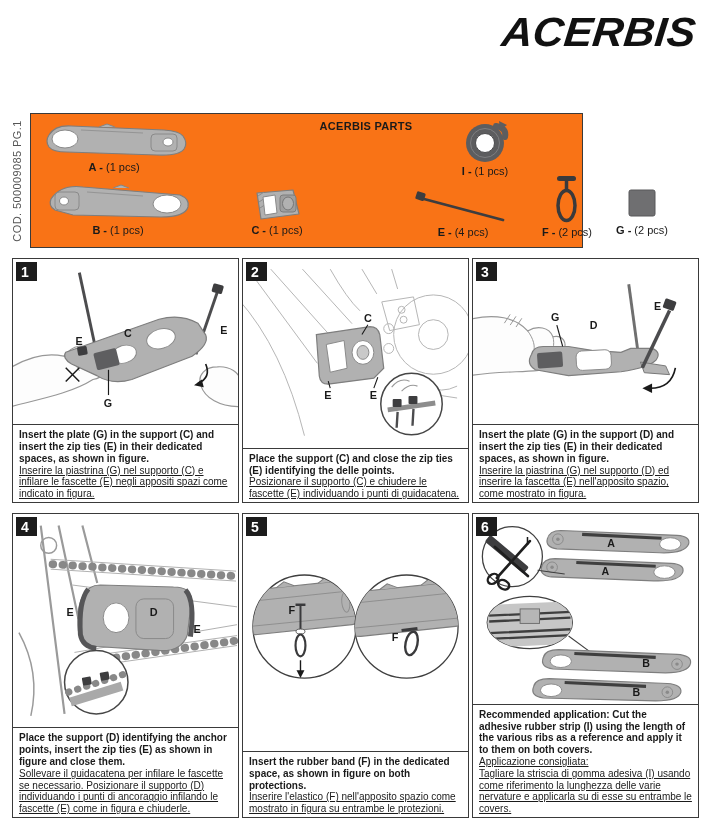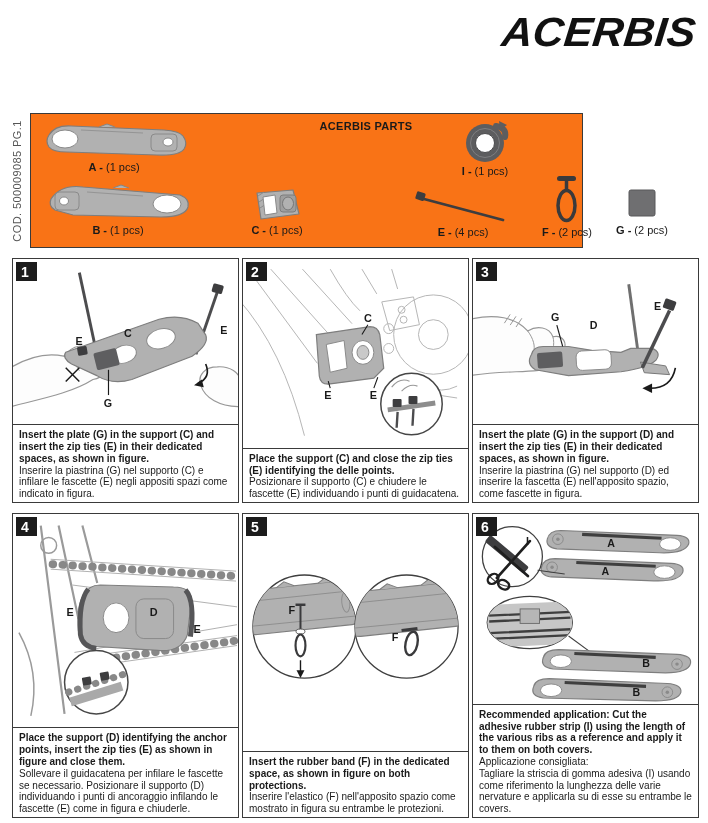--- a/index.html
+++ b/index.html
@@ -36,21 +36,21 @@
   .pnum{position:absolute;top:3px;left:3px;width:21px;height:19px;z-index:2;
         background:#1c1c1c;color:#fff;font-weight:bold;font-size:14px;
         display:flex;align-items:center;padding-left:5px;box-sizing:border-box;}
   .part-art,.panel-art{overflow:hidden;}
   .panel-art{flex:1;}
   .panel-art svg{width:100%;height:100%;display:block;}
   .ptext{border-top:1.5px solid #3a3a3a;padding:4px 6px 2px 6px;
          font-size:10px;line-height:1.18;}
   .ptext p{margin:0;}
   .ptext .en{font-weight:bold;}
-  .ptext .it{white-space:pre-line;}
+  .ptext .it{white-space:pre-line;text-decoration:underline;}
 
   
   .fill-part{fill:#b1b1b1;stroke:#7e7e7e;stroke-width:1.2;}
   .lt{stroke:#b5b5b5;stroke-width:1;fill:none;}
   .hand{fill:#fdfdfd;stroke:#979797;stroke-width:1.2;}
   text.figlbl{font-size:11px;font-weight:bold;fill:#1a1a1a;
               font-family:"Liberation Sans","DejaVu Sans",sans-serif;}
 </style>
 </head>
 <body>
@@ -231,21 +231,21 @@
         <path d="M206,112 Q202,133 180,133" fill="none" stroke="#1a1a1a" stroke-width="1.7"></path>
         <path d="M182,128 l-10,5 l10,5 Z" fill="#1a1a1a"></path>
         <path d="M84,68 L90,90" stroke="#1a1a1a" stroke-width="1.2"></path>
         <text class="figlbl" x="78" y="64">G</text>
         <text class="figlbl" x="118" y="72">D</text>
         <text class="figlbl" x="184" y="52">E</text>
       </svg>
     </div>
     <div class="ptext">
       <p class="en">Insert the plate (G) in the support (D) and insert the zip ties (E) in their dedicated spaces, as shown in figure.</p>
-      <p class="it">Inserire la piastrina (G) nel supporto (D) ed inserire la fascetta (E) nell'apposito spazio, come fascette in figura.</p>
+      <p class="it">Inserire la piastrina (G) nel supporto (D) ed inserire la fascetta (E) nell'apposito spazio, come mostrato in figura.</p>
     </div>
   </section>
 
   <section class="panel">
     <div class="pnum">4</div>
     <div class="panel-art">
       <svg viewBox="0 0 227 196" preserveAspectRatio="xMidYMid meet">
         <g>
           <path d="M28,2 L52,192 M46,2 L66,96 M70,2 L85,60" stroke="#9a9a9a" stroke-width="2.2" fill="none"></path>
           <circle cx="36" cy="22" r="8" stroke="#9a9a9a" fill="none" stroke-width="1.5"></circle>

